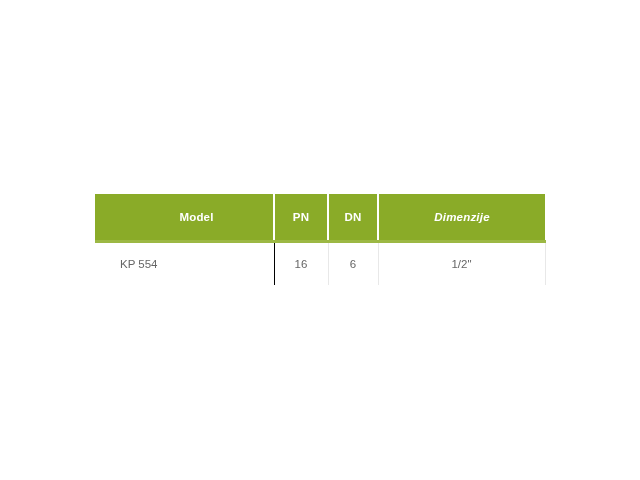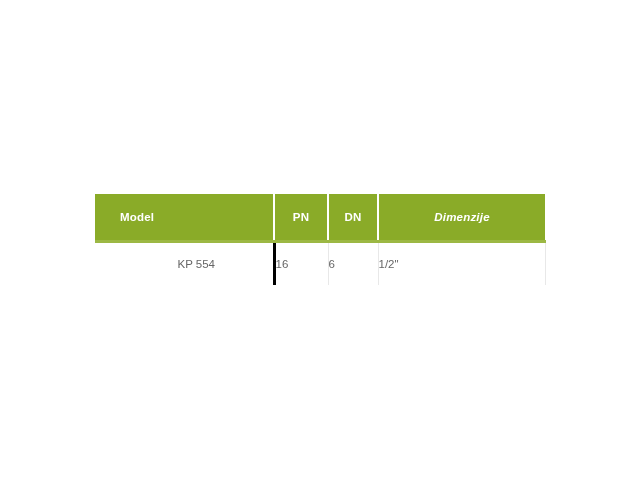--- a/index.html
+++ b/index.html
@@ -47,46 +47,47 @@
     border-right: 2px solid #ffffff;
     border-bottom: 3px solid #9cb844;
     position: relative;
   }
   table.spec-table thead th:last-child {
     border-right: none;
     font-style: italic;
   }
   
   table.spec-table thead th.col-model {
-    text-align: left;
+    text-align: center;
     padding-left: 25px;
   }
 
   
   table.spec-table tbody tr {
     height: 44px;
   }
   table.spec-table tbody td {
     background-color: #ffffff;
     color: #666666;
     font-size: 11.5px;
     font-weight: normal;
+    text-align: center;
     vertical-align: middle;
     padding: 0;
     height: 44px;
     box-sizing: border-box;
     border-right: 1px solid #e8e8e8;
   }
   table.spec-table tbody td:last-child {
     border-right: 1px solid #e8e8e8;
   }
   table.spec-table tbody td.col-model {
-    text-align: center;
+    text-align: left;
     padding-left: 25px;
-    border-right: 3px solid #000000;
+    border-right: 1px solid #000000;
   }
 
   
   col.w-model     { width: 179px; }
   col.w-pn        { width: 54px;  }
   col.w-dn        { width: 50px;  }
   col.w-dimenzije { width: 167px; }
 </style>
 </head>
 <body>

